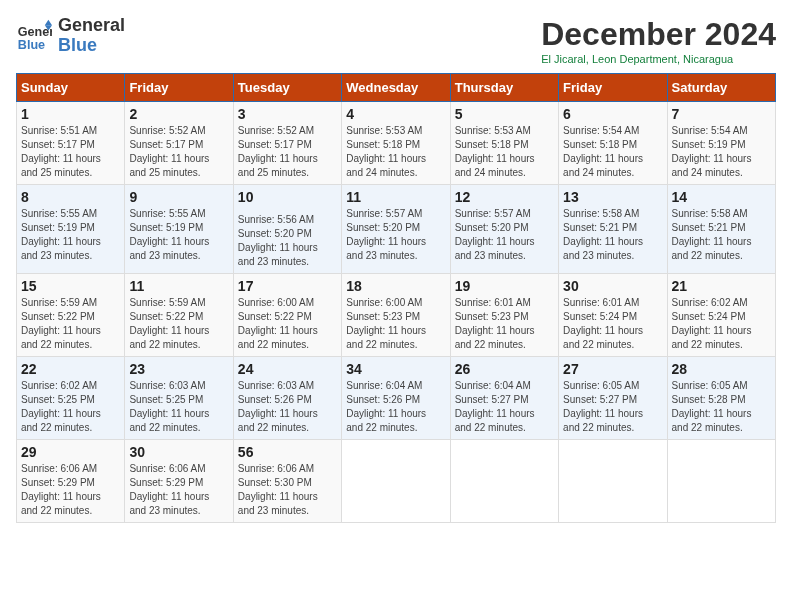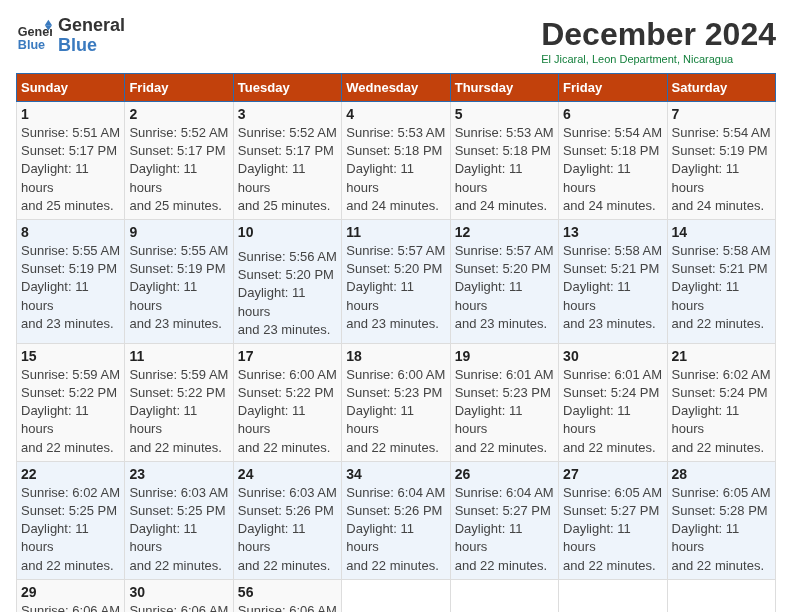--- a/index.html
+++ b/index.html
@@ -82,21 +82,21 @@
     }
     .day-number {
       font-size: 14px;
       font-weight: bold;
       color: #222;
       display: block;
       margin-bottom: 2px;
     }
     .day-info {
       color: #444;
-      font-size: 13px;
+      font-size: 10px;
       line-height: 1.4;
     }
     .empty-cell {
       background: #fff !important;
     }
   </style>
 </head>
 <body>
 
 <div class="header-section">

